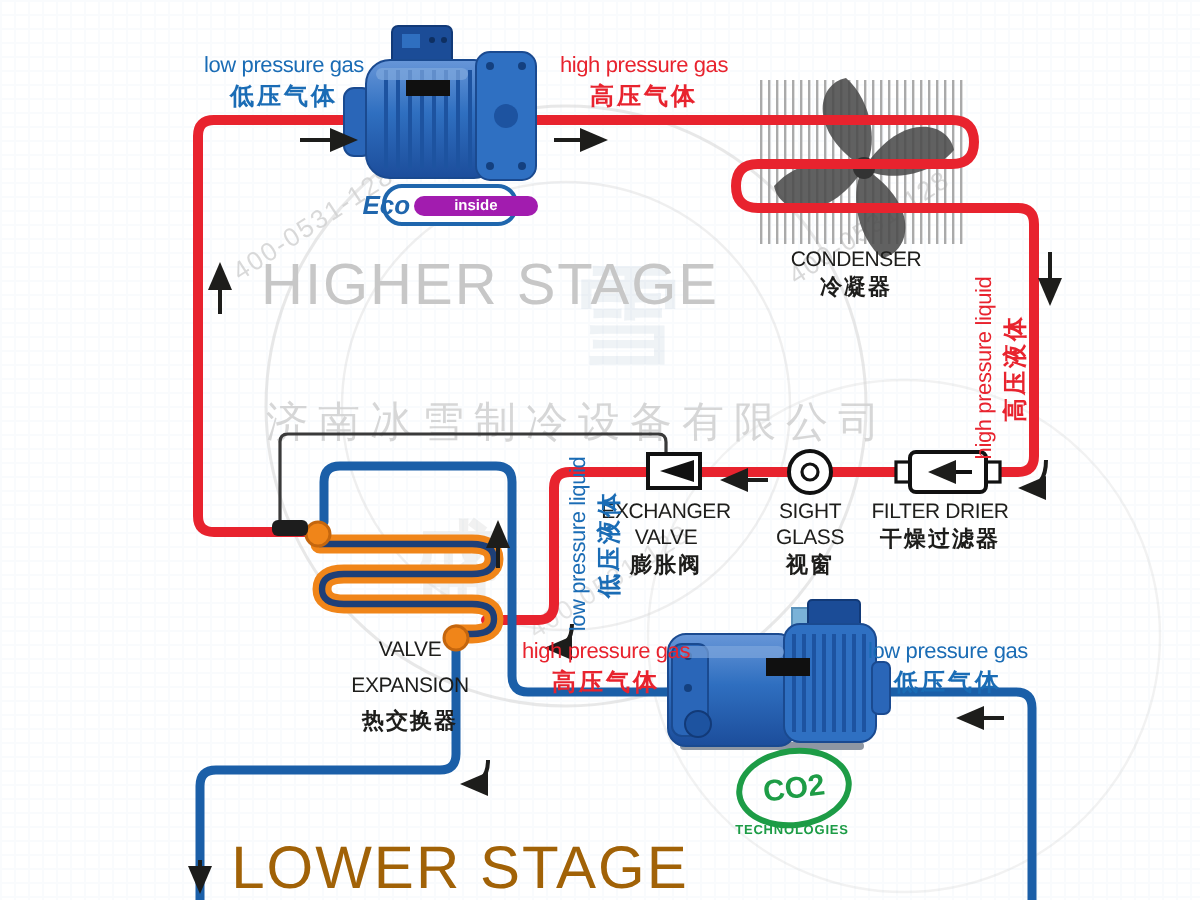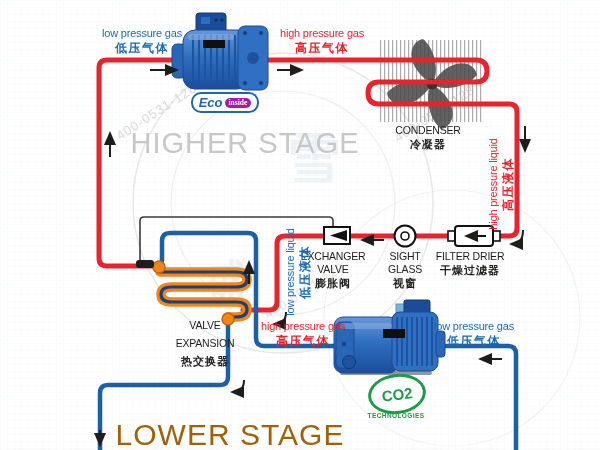--- a/index.html
+++ b/index.html
@@ -23,34 +23,35 @@
   .stage-lower{font-size:30px;letter-spacing:1px;color:#a16207;}
   .wm{position:absolute;color:#a8a8a8;pointer-events:none;}
   .wm-company{font-size:21px;letter-spacing:5px;opacity:.45;}
   .wm-phone{font-size:13px;opacity:.5;color:#b5b5b5;letter-spacing:1px;}
   .wm-big{opacity:.13;font-weight:bold;}
   .eco-badge{position:absolute;left:191px;top:92px;width:64px;height:17px;background:#fff;
     border:2px solid #1f66ad;border-radius:10px;display:flex;align-items:center;
     justify-content:center;gap:2px;}
   .eco-badge .eco{color:#1f66ad;font-weight:bold;font-style:italic;font-size:13px;line-height:13px;text-align:right;}
   .eco-badge .inside{background:#a21caf;color:#fff;font-size:7.5px;font-weight:bold;
-    padding:1px 4px;border-radius:6px;line-height:8px;font-family:Liberation Serif, serif;}
+    padding:1px 20px;border-radius:6px;line-height:8px;}
   .co2-ellipse{position:absolute;left:368px;top:374px;width:52px;height:34px;
     border:3px solid #1d9c46;border-radius:50%;transform:rotate(-7deg);
     display:flex;align-items:center;justify-content:center;}
   .co2-ellipse .co2{color:#1d9c46;font-weight:bold;font-size:15px;}
   .co2-sub{position:absolute;left:396px;top:412px;transform:translateX(-50%);
     color:#1d9c46;font-size:6.5px;font-weight:bold;letter-spacing:.4px;}
 </style>
 </head>
 <body>
 
 <div id="canvas">
   <div class="grid"></div>
 
+  <div class="wm wm-company" style="left:133px;top:197px;">济南冰雪制冷设备有限公司</div>
   <div class="wm wm-phone" style="left:110px;top:104px;transform:rotate(-33deg);">400-0531-128</div>
   <div class="wm wm-phone" style="left:388px;top:106px;transform:rotate(-33deg);">400-0531-128</div>
   <div class="wm wm-phone" style="left:258px;top:283px;transform:rotate(-33deg);opacity:.35;">400-0531-128</div>
   <div class="wm wm-big" style="left:286px;top:122px;font-size:54px;color:#8aa5c0;">雪</div>
   <div class="wm wm-big" style="left:205px;top:252px;font-size:46px;color:#9a9a9a;">盛</div>
 
   <svg width="600" height="450" viewBox="0 0 600 450">
     <defs>
       <marker id="ah" markerWidth="8" markerHeight="8" refX="5.5" refY="3" orient="auto">
         <path d="M0 0 L7 3 L0 6 Z" fill="#1d1d1b"></path>

